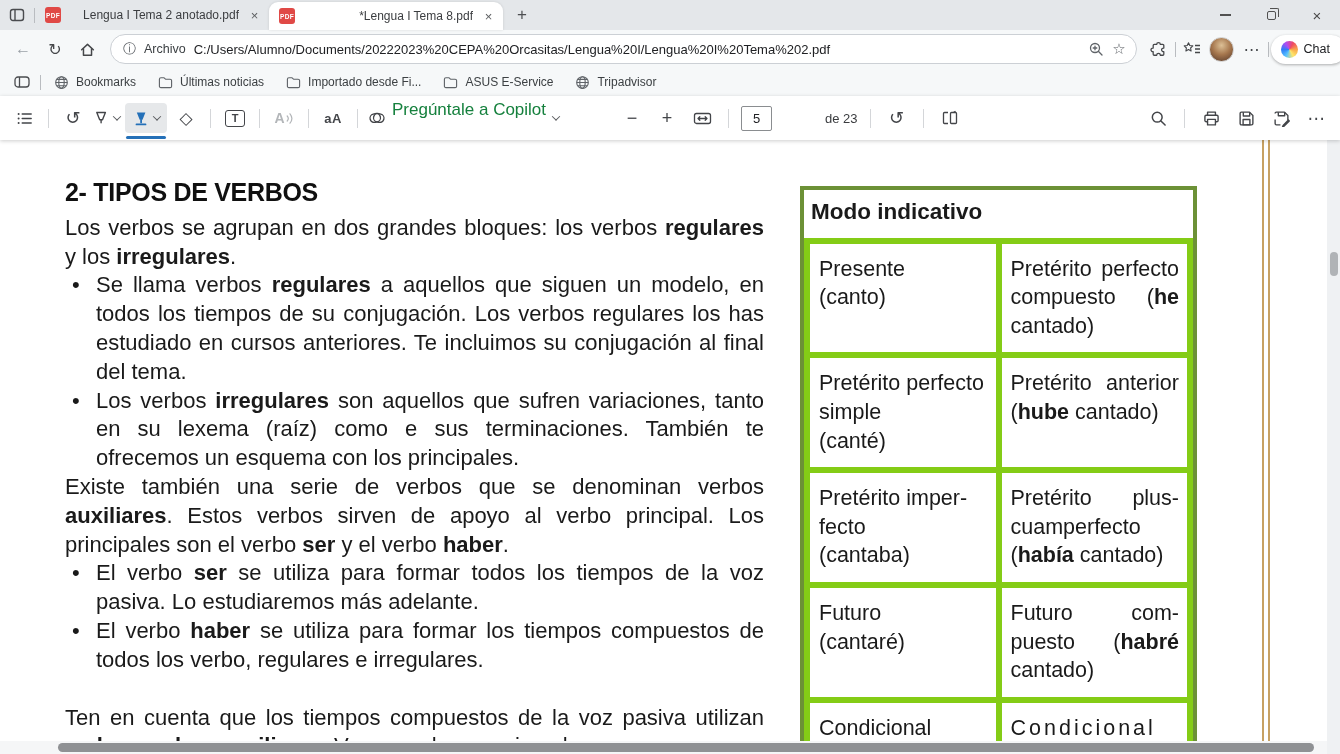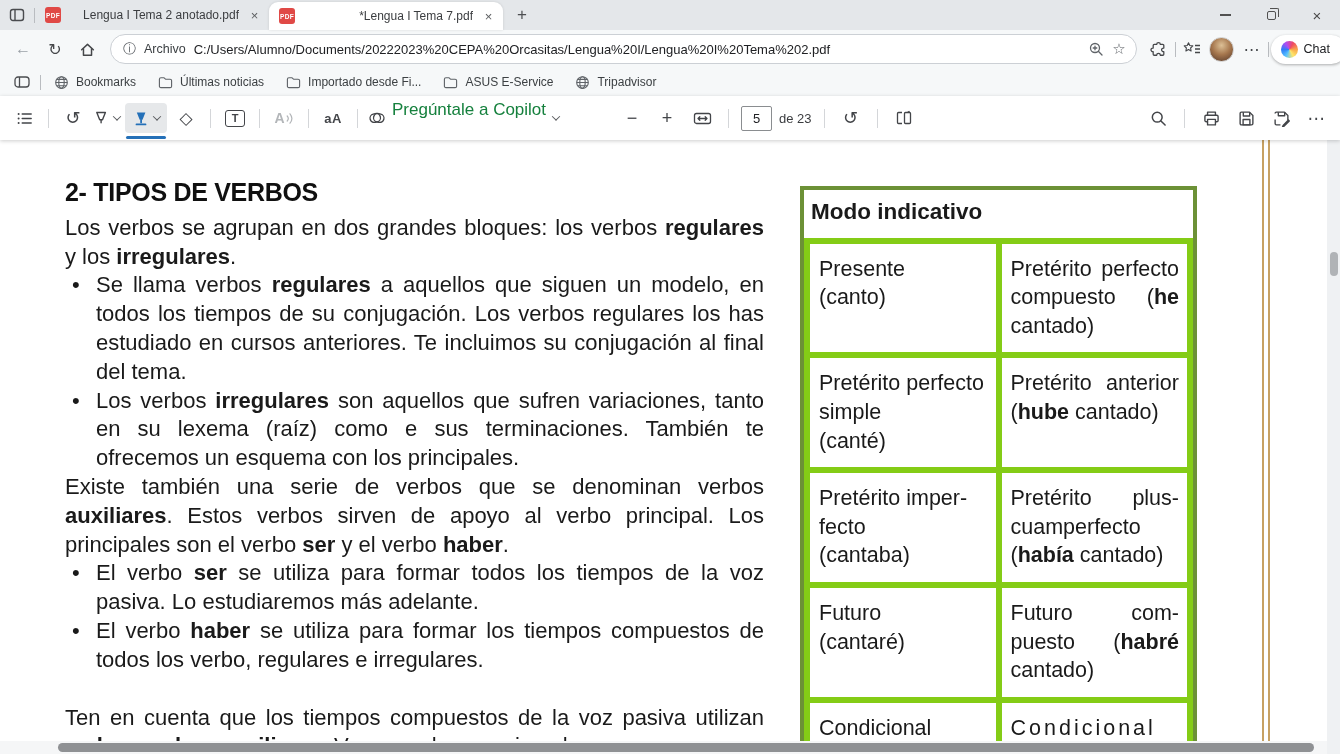--- a/index.html
+++ b/index.html
@@ -48,21 +48,21 @@
   .cgroup { position:absolute; left:618px; display:flex; align-items:center; gap:7px; }
   .rgroup { margin-left:auto; display:flex; align-items:center; gap:7px; }
   .chev { width:6px; height:6px; border-right:1.4px solid #5a5c5f; border-bottom:1.4px solid #5a5c5f; transform:rotate(45deg) translate(-1px,-1px); display:inline-block; }
   .tool-hl { position:relative; background:#e6e8ea; border-radius:4px; padding:0 7px; }
   .tool-hl::after { content:""; position:absolute; left:1px; right:1px; bottom:-6px; height:3px; background:#2470b8; border-radius:2px; }
   .texticon { width:20px; height:17px; border:1.4px solid #434549; border-radius:3px; display:flex; align-items:center; justify-content:center; font-size:11px; font-weight:bold; }
   .readaloud { display:flex; align-items:center; color:#b3b6b9; font-size:14px; font-weight:bold; gap:1px; }
   .translate { font-size:13px; font-weight:bold; letter-spacing:.5px; }
   .copilot-label { font-size:17px; color:#15803d; margin:0 3px 16px 2px; }
   .pageinput { width:31px; height:25px; border:1px solid #8a8d90; border-radius:2px; text-align:center; font-size:13px; color:#202124; font-family:inherit; background:#fff; }
-  .pagetotal { font-size:13px; color:#3a3c3f; }
+  .pagetotal { font-size:13px; color:#3a3c3f;margin-left:46px; }
 
   
   .content { position:relative; height:614px; background:#fff; overflow:hidden; }
   .doc { position:absolute; left:65px; top:38px; width:699px; font-size:22px; line-height:28.8px; color:#1a1a1a; text-align:justify; }
   .doc h1 { font-size:25px; letter-spacing:-.3px; color:#101010; margin:0 0 7px; }
   .doc p { margin:0; }
   .doc .li { position:relative; padding-left:31px; }
   .doc .li::before { content:"\2022"; position:absolute; left:7px; }
   .doc .spaced { margin-top:29px; }
 
@@ -96,21 +96,21 @@
       </span>
     </div>
     <div class="vdiv"></div>
     <div class="tab">
       <span class="pdfbadge">PDF</span>
       <span class="tab-title">Lengua I Tema 2 anotado.pdf</span>
       <span class="tab-close">×</span>
     </div>
     <div class="tab active">
       <span class="pdfbadge">PDF</span>
-      <span class="tab-title">*Lengua I Tema 7.pdf</span>
+      <span class="tab-title">*Lengua I Tema 8.pdf</span>
       <span class="tab-close">×</span>
     </div>
     <div class="newtab">+</div>
     <div class="win-controls">
       <div class="win-btn">
           <span class="minbar"></span>
         </div>
       <div class="win-btn">
           <span class="restore"></span>
         </div>

